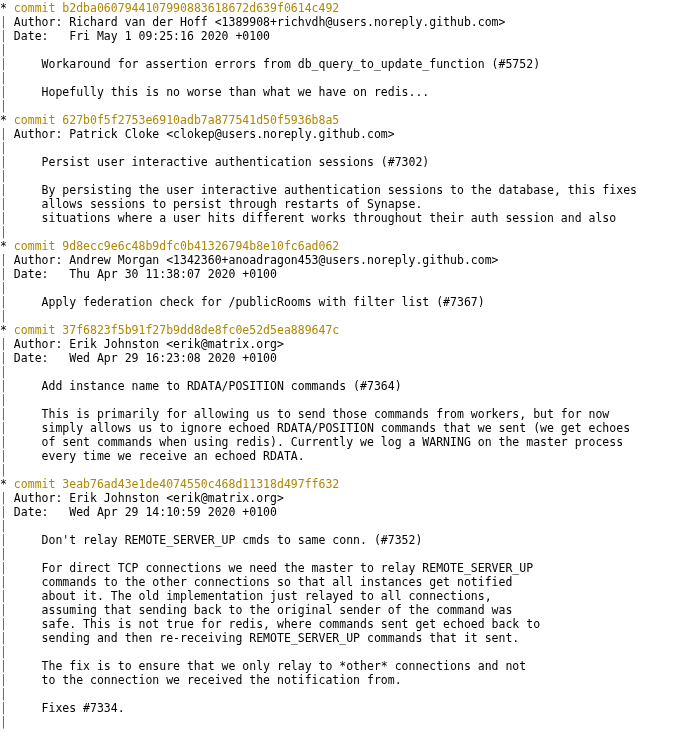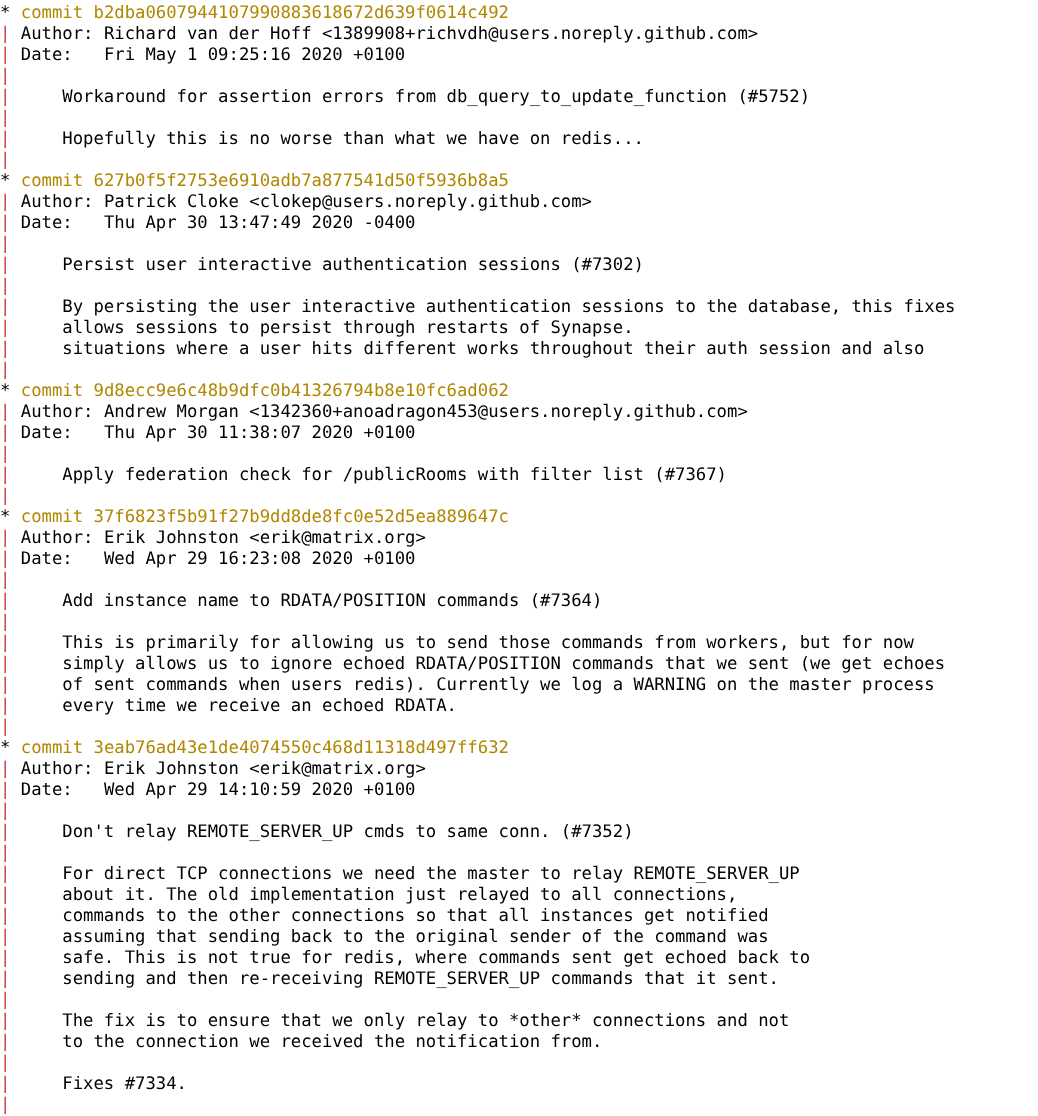--- a/index.html
+++ b/index.html
@@ -40,21 +40,20 @@
     <div class="line"><span class="node">* </span><span class="commit-line">commit </span><span class="commit-line">b2dba0607944107990883618672d639f0614c492</span></div>
     <div class="line"><span class="graph">|</span><span> Author: </span><span>Richard van der Hoff &lt;1389908+richvdh@users.noreply.github.com&gt;</span></div>
     <div class="line"><span class="graph">|</span><span> Date:   </span><span>Fri May 1 09:25:16 2020 +0100</span></div>
     <div class="line"><span class="graph">|</span></div>
     <div class="line"><span class="graph">|</span><span>     Workaround for assertion errors from db_query_to_update_function (#5752)</span></div>
     <div class="line"><span class="graph">|</span></div>
     <div class="line"><span class="graph">|</span><span>     Hopefully this is no worse than what we have on redis...</span></div>
     <div class="line"><span class="graph">|</span></div>
     <div class="line"><span class="node">* </span><span class="commit-line">commit </span><span class="commit-line">627b0f5f2753e6910adb7a877541d50f5936b8a5</span></div>
     <div class="line"><span class="graph">|</span><span> Author: </span><span>Patrick Cloke &lt;clokep@users.noreply.github.com&gt;</span></div>
-    <div class="line"><span class="graph">|</span><span> Date:   </span><span>Thu Apr 30 13:47:49 2020 -0400</span></div>
     <div class="line"><span class="graph">|</span></div>
     <div class="line"><span class="graph">|</span><span>     Persist user interactive authentication sessions (#7302)</span></div>
     <div class="line"><span class="graph">|</span></div>
     <div class="line"><span class="graph">|</span><span>     By persisting the user interactive authentication sessions to the database, this fixes</span></div>
     <div class="line"><span class="graph">|</span><span>     allows sessions to persist through restarts of Synapse.</span></div>
     <div class="line"><span class="graph">|</span><span>     situations where a user hits different works throughout their auth session and also</span></div>
     <div class="line"><span class="graph">|</span></div>
     <div class="line"><span class="node">* </span><span class="commit-line">commit </span><span class="commit-line">9d8ecc9e6c48b9dfc0b41326794b8e10fc6ad062</span></div>
     <div class="line"><span class="graph">|</span><span> Author: </span><span>Andrew Morgan &lt;1342360+anoadragon453@users.noreply.github.com&gt;</span></div>
     <div class="line"><span class="graph">|</span><span> Date:   </span><span>Thu Apr 30 11:38:07 2020 +0100</span></div>
@@ -62,32 +61,32 @@
     <div class="line"><span class="graph">|</span><span>     Apply federation check for /publicRooms with filter list (#7367)</span></div>
     <div class="line"><span class="graph">|</span></div>
     <div class="line"><span class="node">* </span><span class="commit-line">commit </span><span class="commit-line">37f6823f5b91f27b9dd8de8fc0e52d5ea889647c</span></div>
     <div class="line"><span class="graph">|</span><span> Author: </span><span>Erik Johnston &lt;erik@matrix.org&gt;</span></div>
     <div class="line"><span class="graph">|</span><span> Date:   </span><span>Wed Apr 29 16:23:08 2020 +0100</span></div>
     <div class="line"><span class="graph">|</span></div>
     <div class="line"><span class="graph">|</span><span>     Add instance name to RDATA/POSITION commands (#7364)</span></div>
     <div class="line"><span class="graph">|</span></div>
     <div class="line"><span class="graph">|</span><span>     This is primarily for allowing us to send those commands from workers, but for now</span></div>
     <div class="line"><span class="graph">|</span><span>     simply allows us to ignore echoed RDATA/POSITION commands that we sent (we get echoes</span></div>
-    <div class="line"><span class="graph">|</span><span>     of sent commands when users redis). Currently we log a WARNING on the master process</span></div>
+    <div class="line"><span class="graph">|</span><span>     of sent commands when using redis). Currently we log a WARNING on the master process</span></div>
     <div class="line"><span class="graph">|</span><span>     every time we receive an echoed RDATA.</span></div>
     <div class="line"><span class="graph">|</span></div>
     <div class="line"><span class="node">* </span><span class="commit-line">commit </span><span class="commit-line">3eab76ad43e1de4074550c468d11318d497ff632</span></div>
     <div class="line"><span class="graph">|</span><span> Author: </span><span>Erik Johnston &lt;erik@matrix.org&gt;</span></div>
     <div class="line"><span class="graph">|</span><span> Date:   </span><span>Wed Apr 29 14:10:59 2020 +0100</span></div>
     <div class="line"><span class="graph">|</span></div>
     <div class="line"><span class="graph">|</span><span>     Don't relay REMOTE_SERVER_UP cmds to same conn. (#7352)</span></div>
     <div class="line"><span class="graph">|</span></div>
     <div class="line"><span class="graph">|</span><span>     For direct TCP connections we need the master to relay REMOTE_SERVER_UP</span></div>
+    <div class="line"><span class="graph">|</span><span>     commands to the other connections so that all instances get notified</span></div>
     <div class="line"><span class="graph">|</span><span>     about it. The old implementation just relayed to all connections,</span></div>
-    <div class="line"><span class="graph">|</span><span>     commands to the other connections so that all instances get notified</span></div>
     <div class="line"><span class="graph">|</span><span>     assuming that sending back to the original sender of the command was</span></div>
     <div class="line"><span class="graph">|</span><span>     safe. This is not true for redis, where commands sent get echoed back to</span></div>
     <div class="line"><span class="graph">|</span><span>     sending and then re-receiving REMOTE_SERVER_UP commands that it sent.</span></div>
     <div class="line"><span class="graph">|</span></div>
     <div class="line"><span class="graph">|</span><span>     The fix is to ensure that we only relay to *other* connections and not</span></div>
     <div class="line"><span class="graph">|</span><span>     to the connection we received the notification from.</span></div>
     <div class="line"><span class="graph">|</span></div>
     <div class="line"><span class="graph">|</span><span>     Fixes #7334.</span></div>
     <div class="line"><span class="graph">|</span></div>
   </div>

